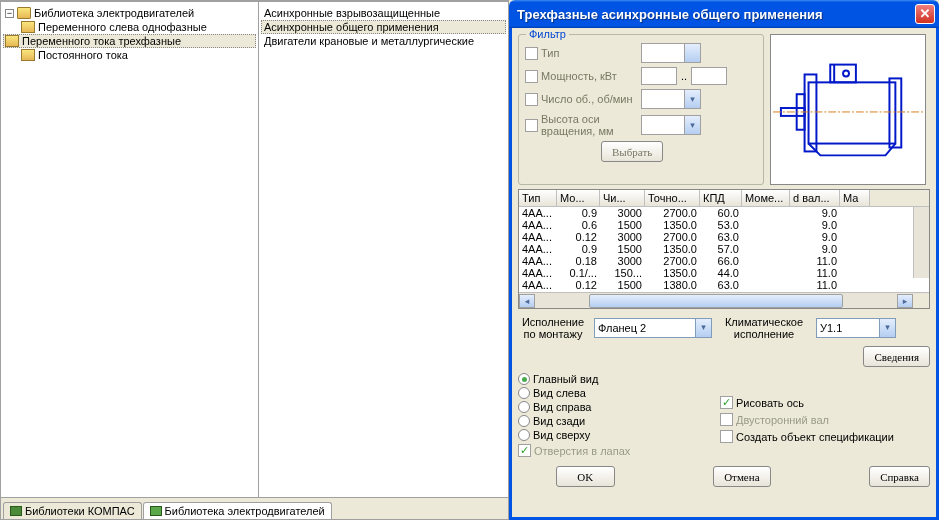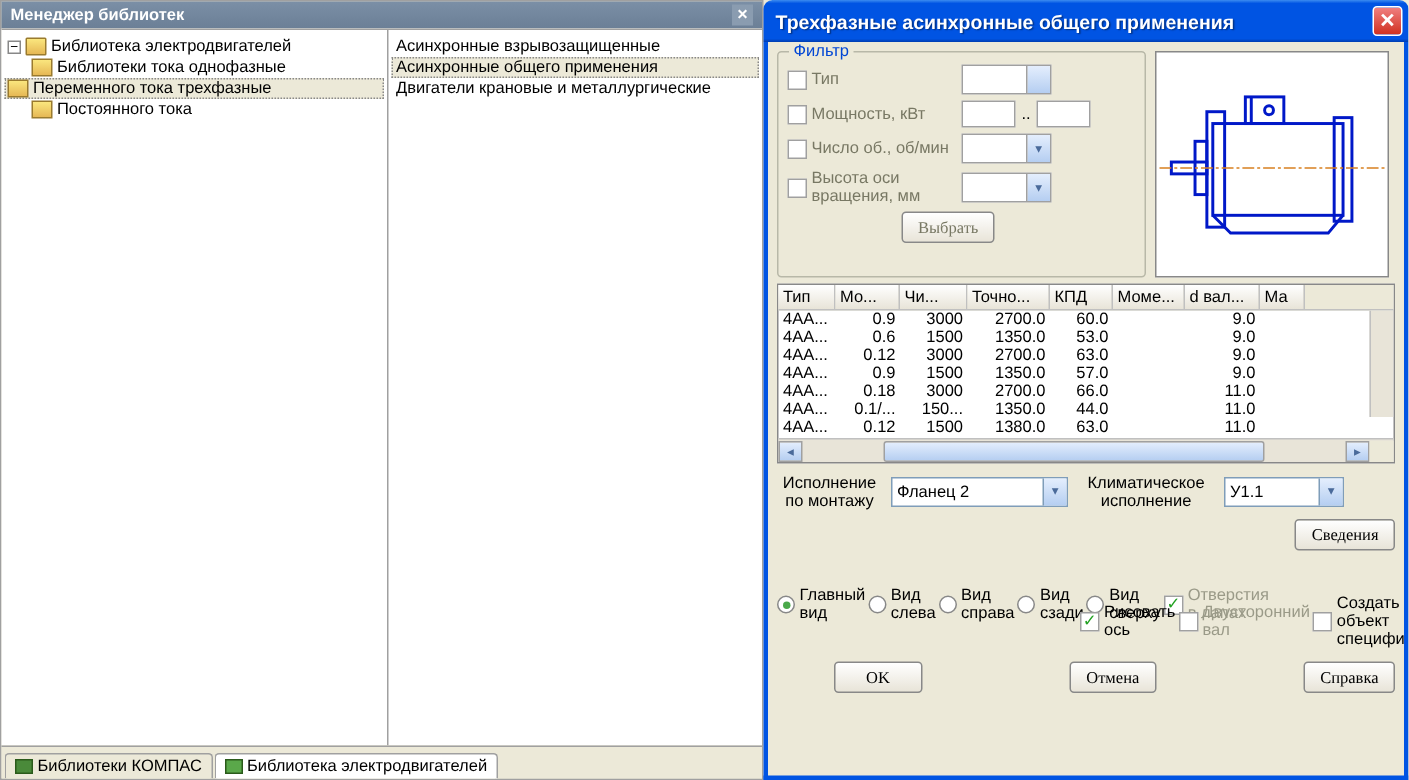--- a/index.html
+++ b/index.html
@@ -72,50 +72,46 @@
 .sb-thumb { width: 70%; margin-left: 15%; background: linear-gradient(to bottom,#e4eefd,#b5cef1); border: 1px solid #a0a0a0; height: 14px; border-radius: 2px; }
 
 .mid-row { display: flex; align-items: center; gap: 6px; margin-top: 3px; }
 .lbl { font-size: 11px; text-align: center; }
 .combo { height: 20px; border: 1px solid #7f9db9; background: #fff; display: flex; align-items: center; padding-left: 3px; }
 .combo .drop { width: 16px; height: 18px; background: linear-gradient(to bottom,#e4eefd,#b5cef1); border-left: 1px solid #7f9db9; margin-left: auto; text-align: center; line-height: 17px; font-size: 9px; color: #4a6a9a; cursor: pointer; }
 
 .info-btn-row { display: flex; justify-content: flex-end; margin-top: 2px; }
 
 .views-box { display: flex; gap: 12px; margin-top: 2px; }
-.views-col { display: flex; gap: 2px; }
+.views-col { display: flex; flex-direction: column; gap: 2px; }
 .radio-row { display: flex; align-items: center; gap: 3px; }
 .radio { width: 12px; height: 12px; border: 1px solid #888; border-radius: 50%; background: #fff; display: inline-flex; align-items: center; justify-content: center; flex-shrink: 0; }
 .radio.on::before { content: ""; width: 5px; height: 5px; background: #4aa94a; border-radius: 50%; display: block; }
 .opt-disabled { color: #9a9a88; }
 .chk-row { display: flex; align-items: center; gap: 3px; margin: 1px 0; }
 
 .btn-row { display: flex; gap: 60px; margin-top: 4px; justify-content: center; align-items: center;}
 .btn-row .btn { width: 70px; margin-left: 38px; }
 </style>
 </head>
 <body>
 
 <div class="container">
 
   <div class="left-panel">
-    <div class="lp-title">
-      <span>Менеджер библиотек</span>
-      <span class="lp-close">×</span>
-    </div>
     <div class="lp-body">
       <div class="lp-tree-col">
         <div class="tree-item">
           <span class="t-exp">−</span>
           <span class="t-icon i-book"></span>
           <span>Библиотека электродвигателей</span>
         </div>
         <div class="tree-item tree-indent-1">
           <span class="t-icon i-folder"></span>
-          <span>Библиотеки тока однофазные</span>
+          <span>Переменного слева однофазные</span>
         </div>
         <div class="tree-item tree-indent-1 sel">
           <span class="t-icon i-folder-o"></span>
           <span>Переменного тока трехфазные</span>
         </div>
         <div class="tree-item tree-indent-1">
           <span class="t-icon i-folder"></span>
           <span>Постоянного тока</span>
         </div>
       </div>

